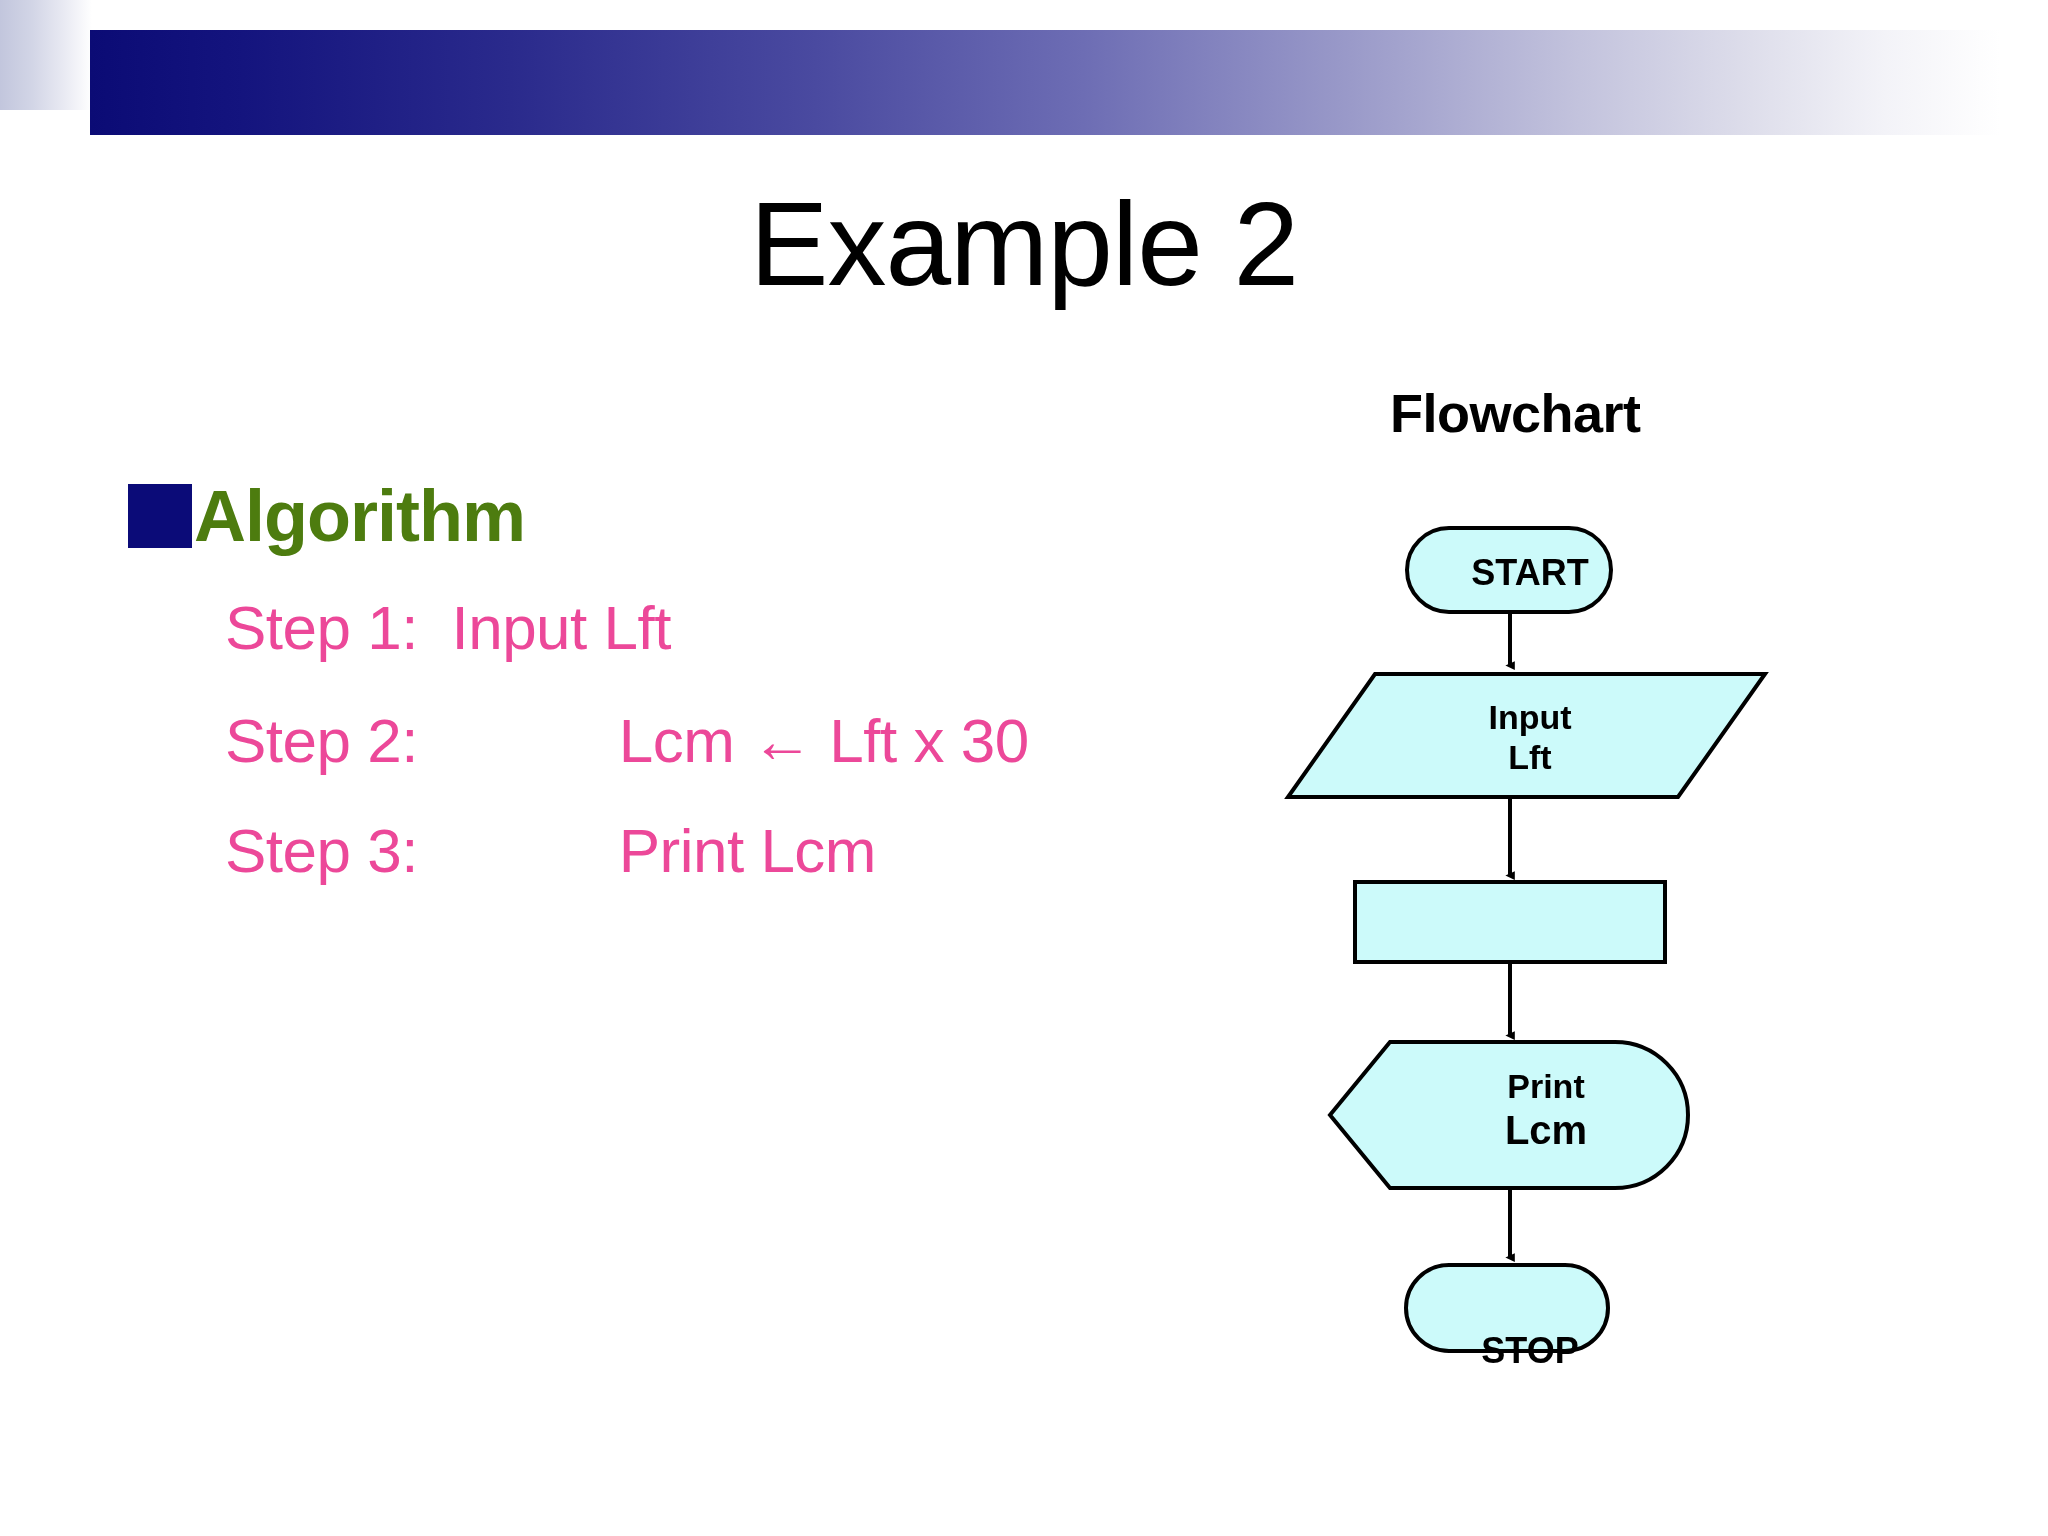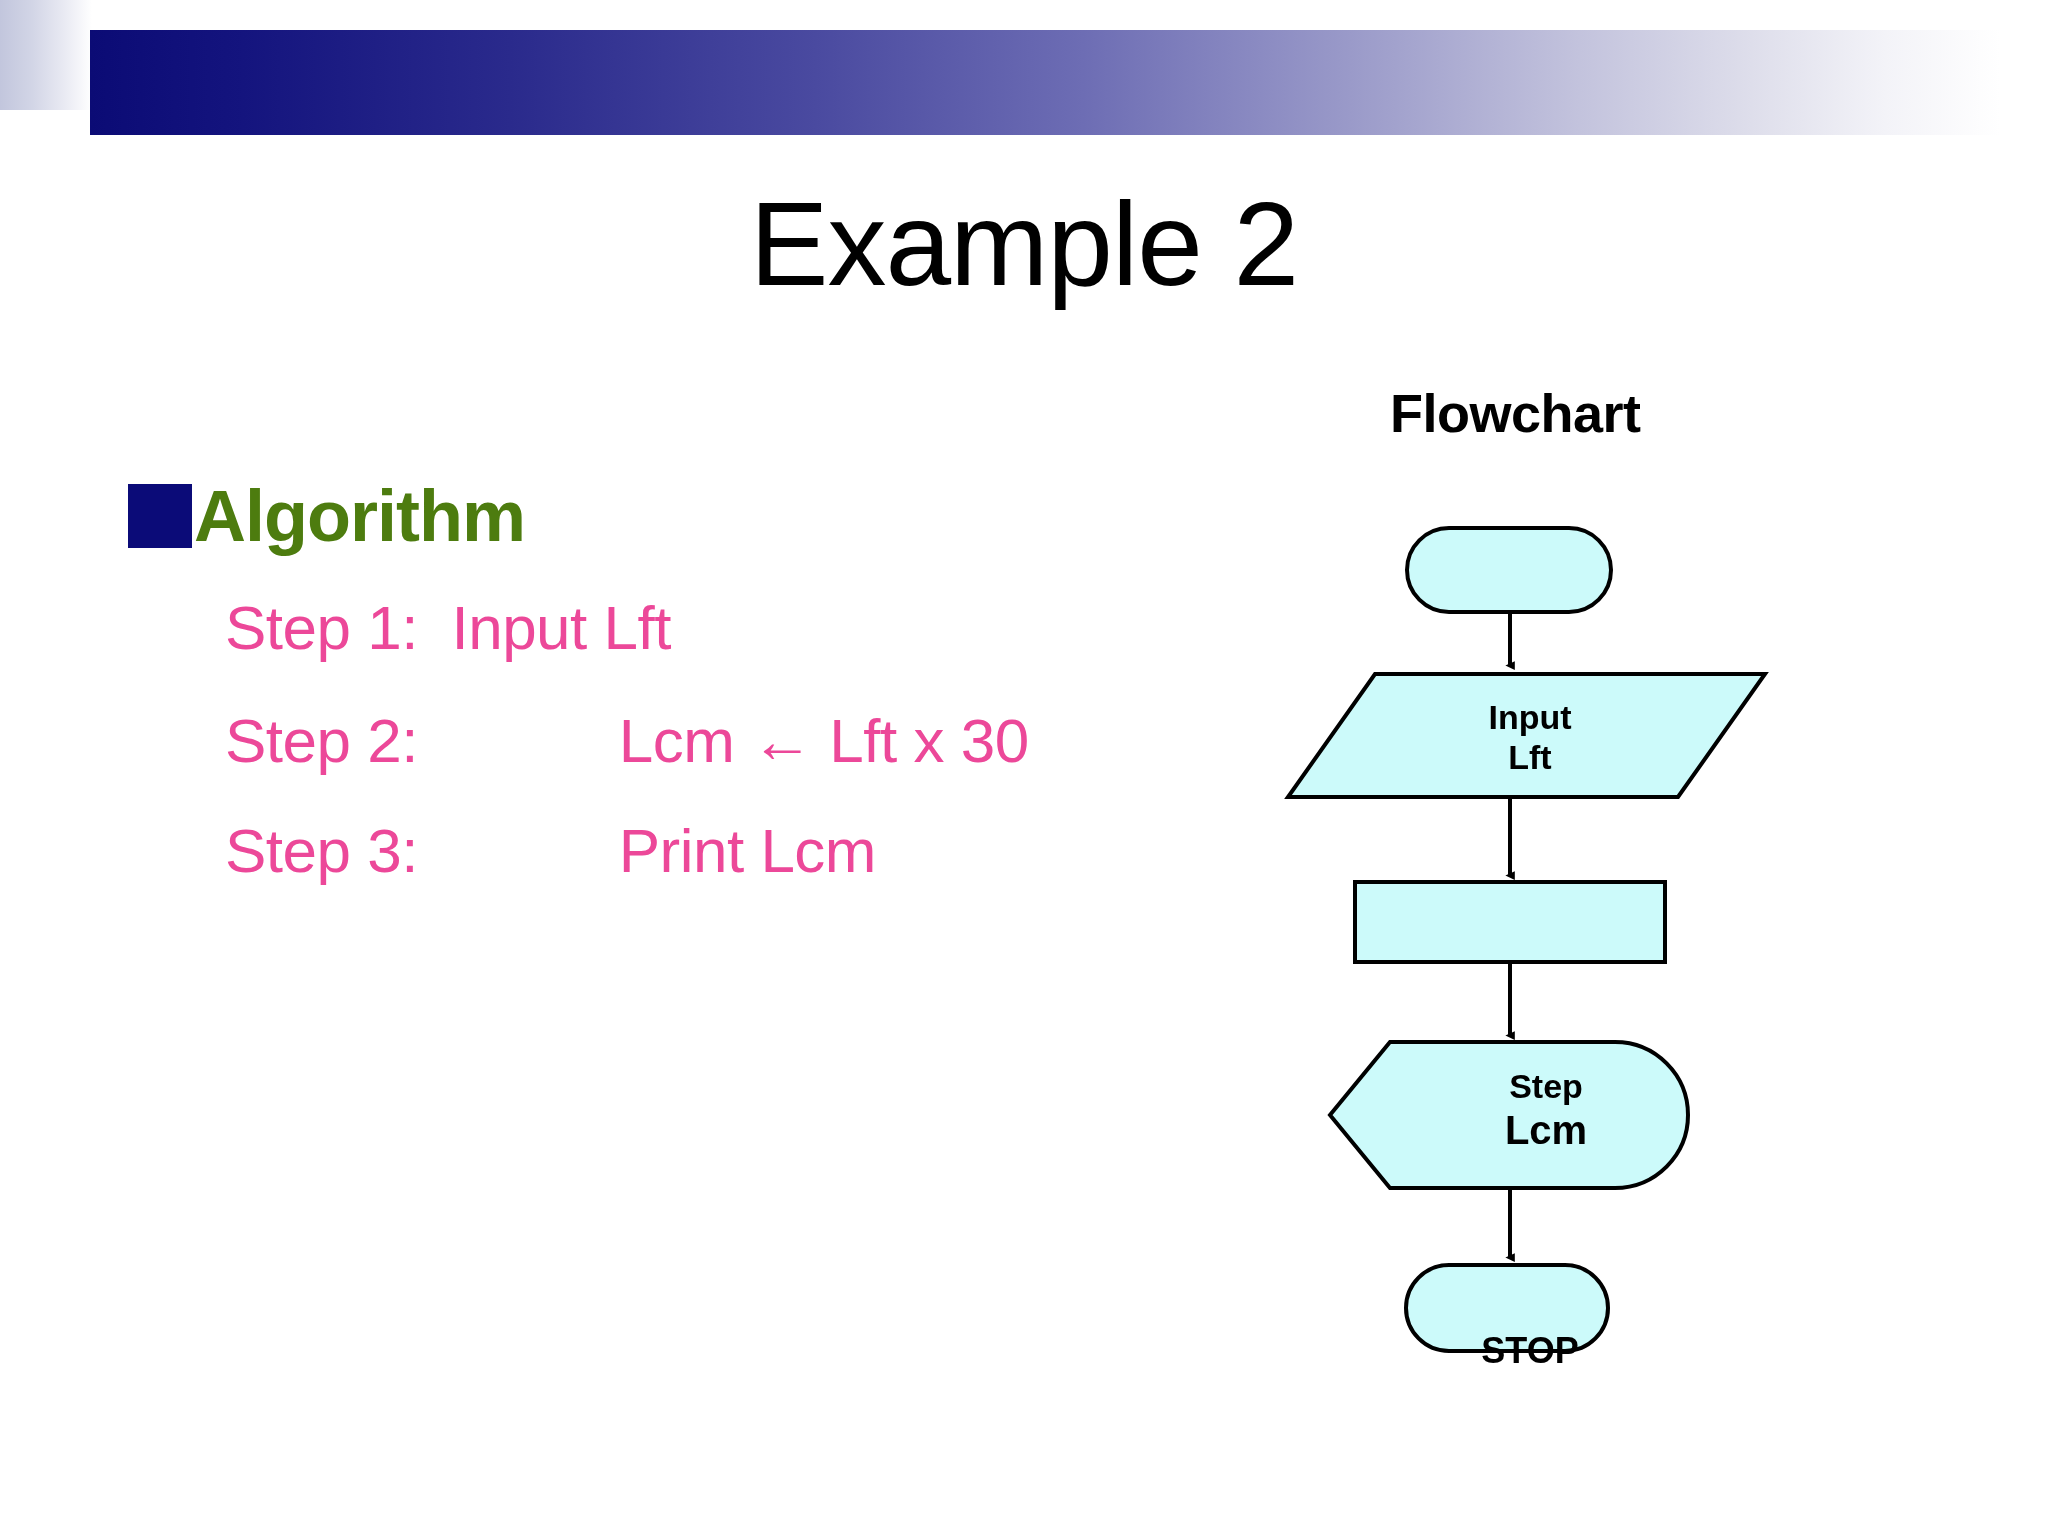--- a/index.html
+++ b/index.html
@@ -170,24 +170,25 @@
       <line x1="240" y1="452" x2="240" y2="526" stroke="#000000" stroke-width="4" marker-end="url(#arrowhead)"></line>
 
       <path d="M 120 532 L 345 532 A 73 73 0 0 1 345 678 L 120 678 L 60 605 Z" fill="#ccfafa" stroke="#000000" stroke-width="4"></path>
 
       <line x1="240" y1="678" x2="240" y2="748" stroke="#000000" stroke-width="4" marker-end="url(#arrowhead)"></line>
 
       <rect x="136" y="755" width="202" height="86" rx="43" ry="43" fill="#ccfafa" stroke="#000000" stroke-width="4"></rect>
     </svg>
 
     
+    <div class="node-text" style="top:42px; font-size:36px;">START</div>
 
     <div class="node-text" style="top:188px; font-size:34px;">Input</div>
     <div class="node-text" style="top:228px; font-size:34px;">Lft</div>
 
 
-    <div class="node-text" style="top:557px; font-size:34px; padding-left:16px;">Step</div>
+    <div class="node-text" style="top:557px; font-size:34px; padding-left:16px;">Print</div>
     <div class="node-text" style="top:597px; font-size:40px; padding-left:16px;">Lcm</div>
 
     <div class="node-text" style="top:780px; font-size:36px;margin-top:40px;">STOP</div>
   </div>
 
 </div>
 
 </body></html>

